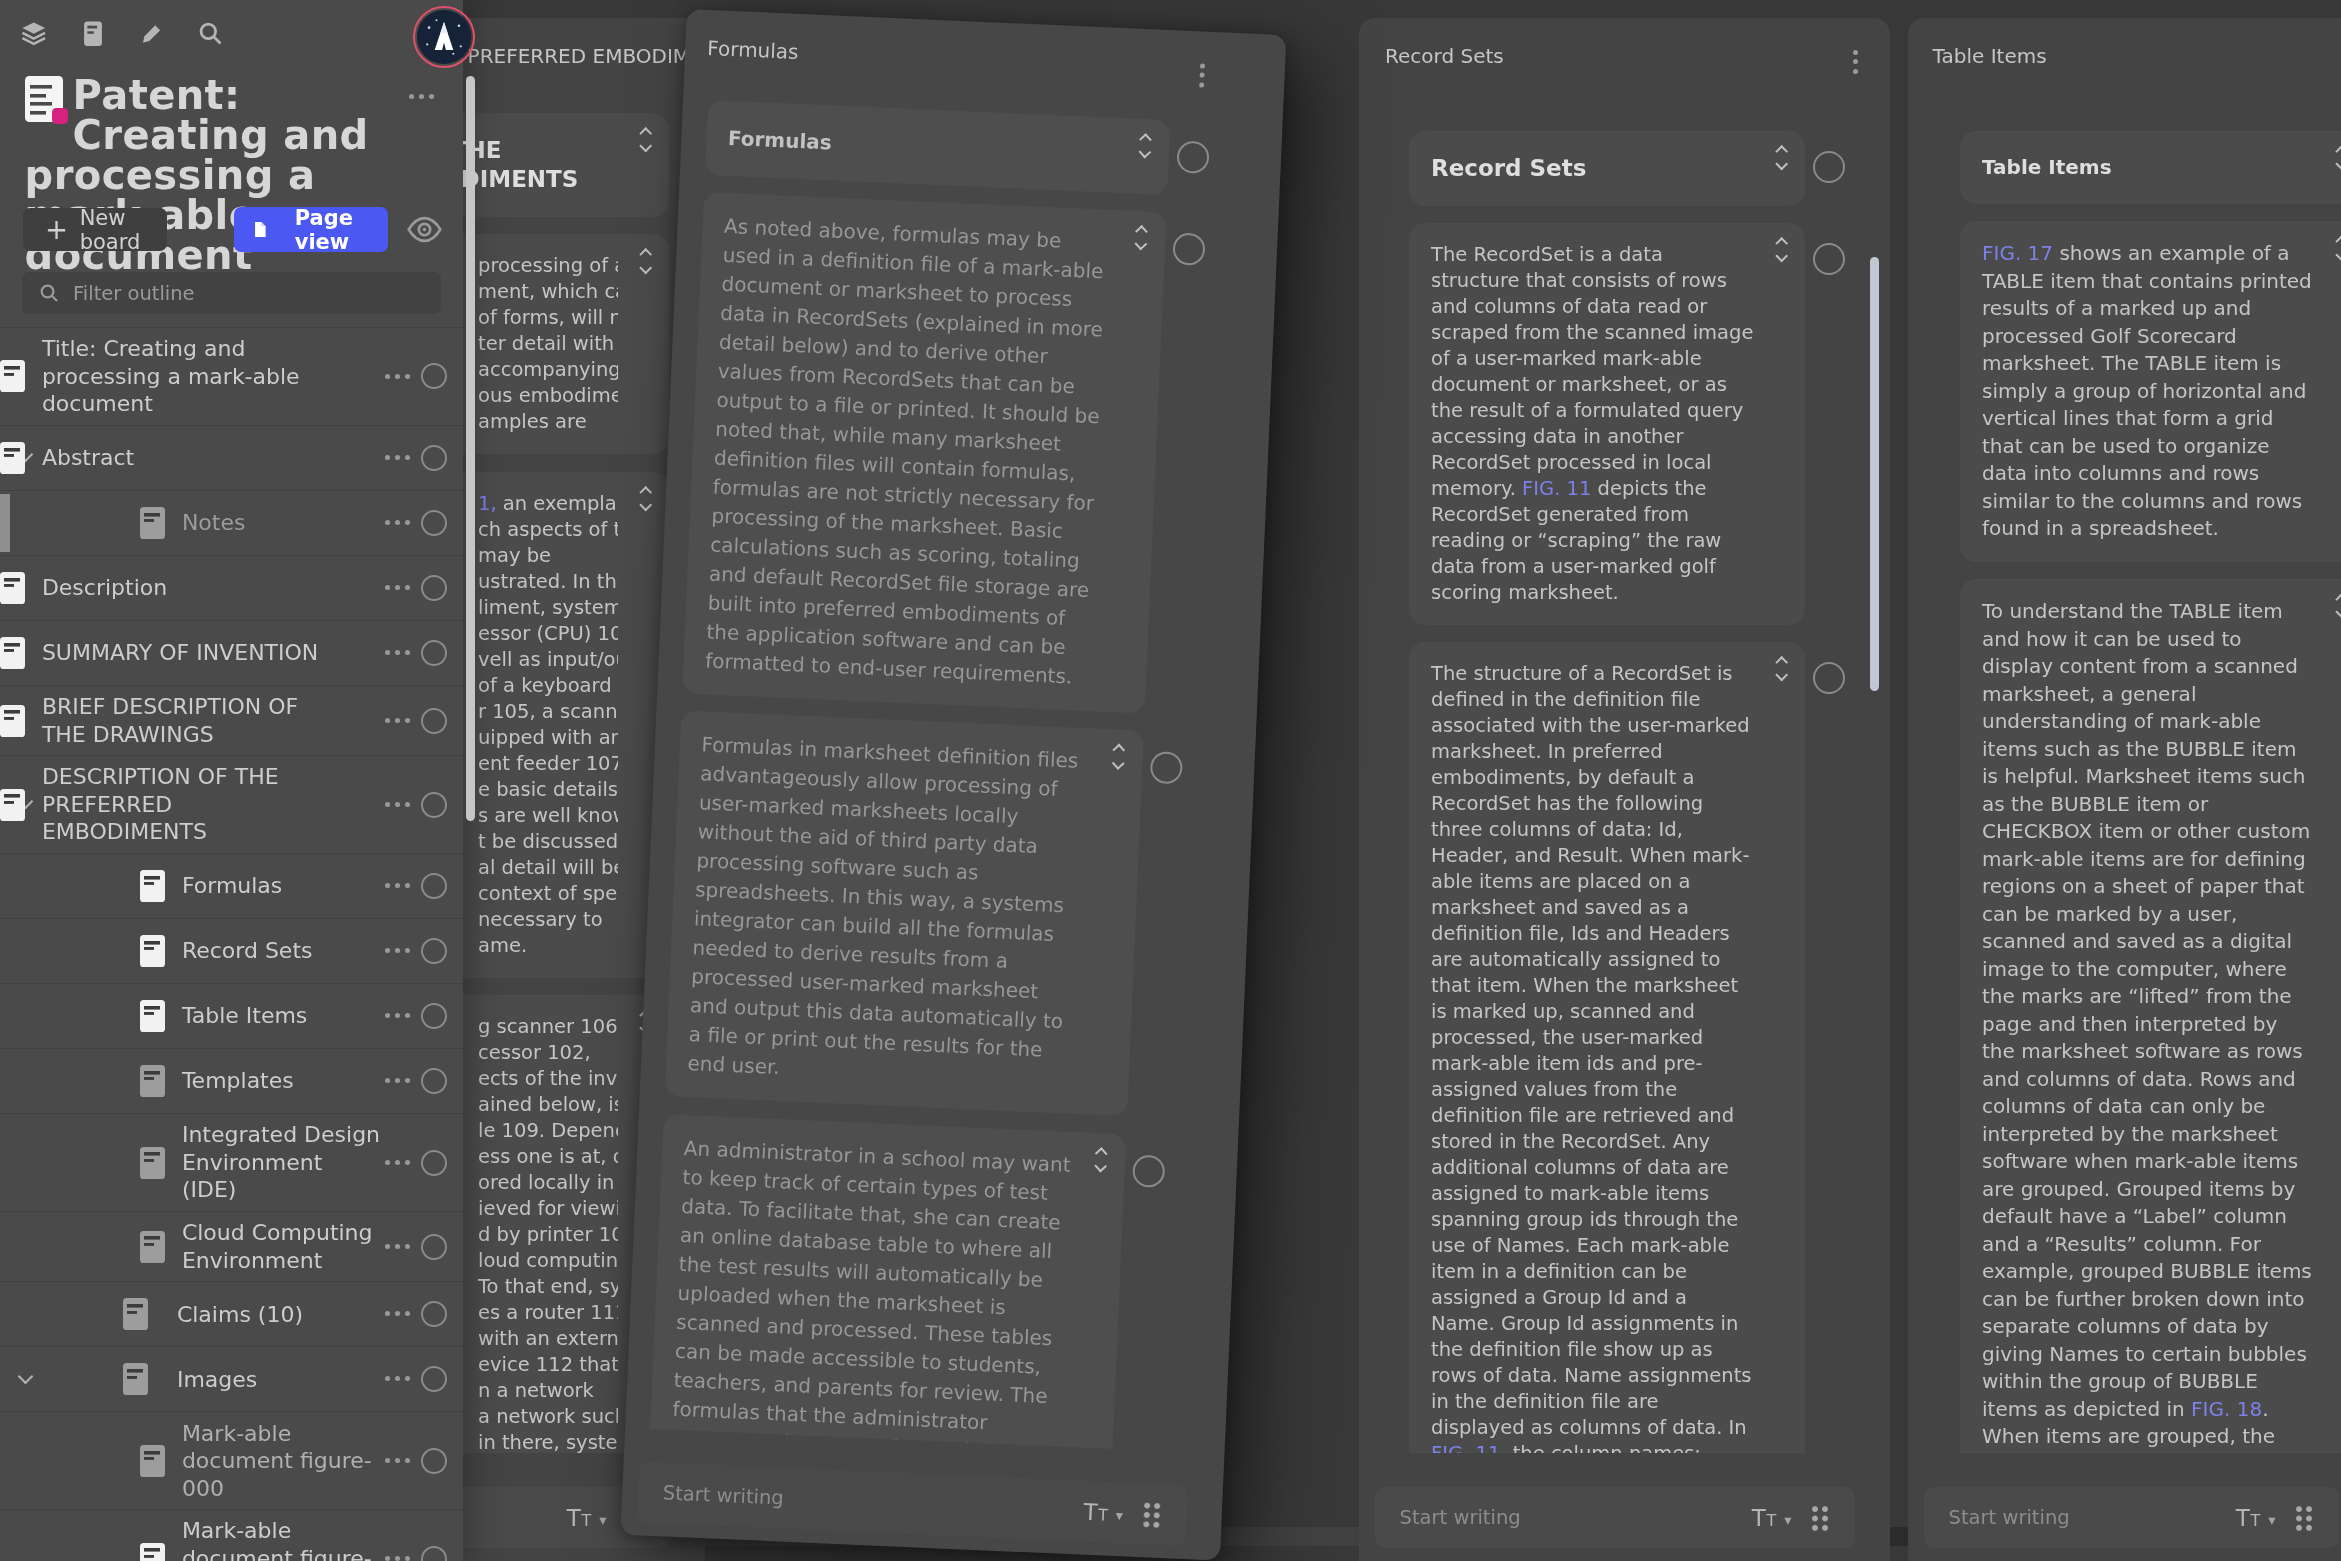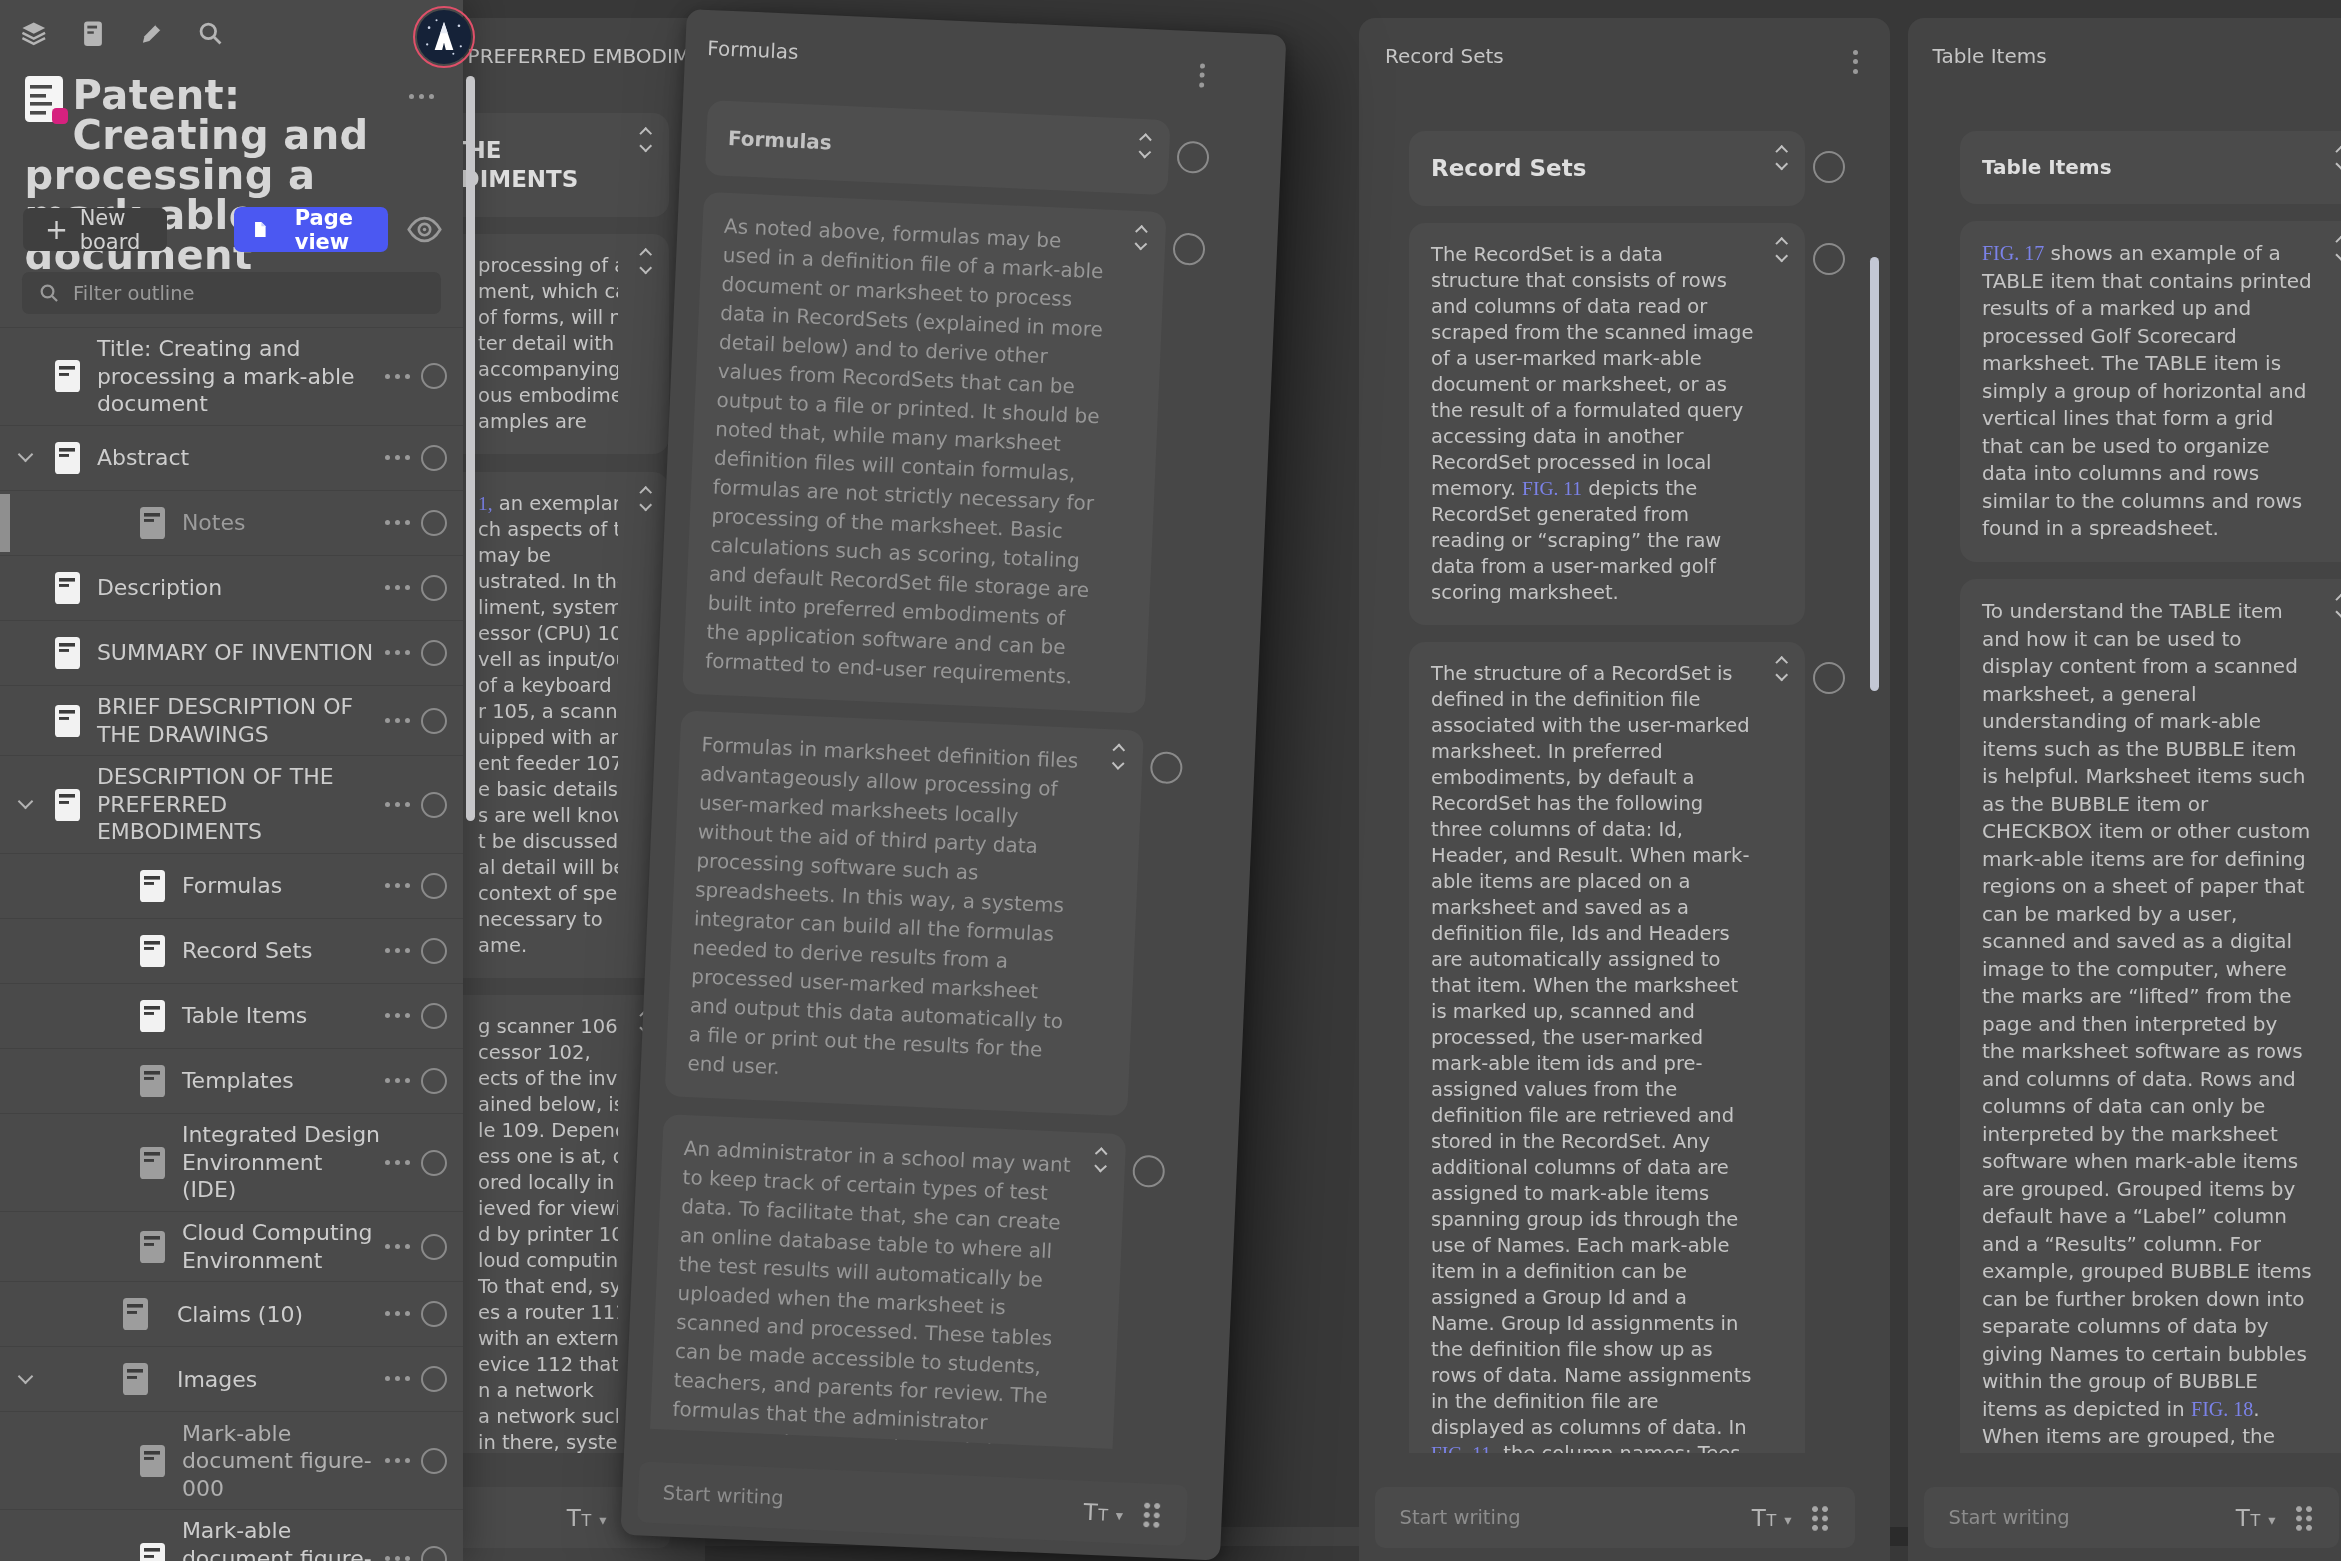--- a/index.html
+++ b/index.html
@@ -8,21 +8,21 @@
 
   
   .ring { display:inline-block; border:2.2px solid #8a8a8a; border-radius:50%; background:transparent; }
   .dots3 { display:inline-flex; gap:5px; align-items:center; }
   .dots3 b { width:5px; height:5px; border-radius:50%; background:#9a9a9a; }
   .dots3.v { flex-direction:column; gap:4.3px; }
   .sorter { position:absolute; display:flex; flex-direction:column; align-items:center; }
   .sorter .ch { display:block; width:9.4px; height:9.4px; border-left:2.2px solid #c0c0c0; border-top:2.2px solid #c0c0c0; }
   .sorter .ch.up { transform:rotate(45deg); margin-bottom:2.9px; }
   .sorter .ch.dn { transform:rotate(225deg); }
-  .link { color:#7b82e8;font-family:Liberation Serif, serif; }
+  .link { color:#7b82e8; }
 
   
   #sidebar { position:absolute; left:0; top:0; width:463px; height:1561px; background:#4a4a4a; z-index:50;
              box-shadow:7.2px 0 32px rgba(0,0,0,.28); }
   #toolbar { position:absolute; top:19px; left:19px; display:flex; gap:30px; align-items:center; }
   #toolbar .tb { width:29px; height:29px; display:flex; align-items:center; justify-content:center; }
   #avatar { position:absolute; left:413px; top:5.8px; width:62px; height:62px; border-radius:50%; z-index:60;
             border:2.9px solid #e0506a; background:radial-gradient(circle at 50% 40%, #22345 0%, #152238 70%, #0e1830 100%);
             display:flex; align-items:center; justify-content:center; overflow:hidden; }
   #title-block { position:absolute; left:24.6px; top:75px; width:405px; }
@@ -47,21 +47,21 @@
   .row { position:relative; display:flex; align-items:center; min-height:65px; border-top:0.7px solid rgba(0,0,0,.10); padding:7.2px 80px 7.2px 0; }
   .row .tree-chev { position:absolute; left:20px; top:50%; width:11px; height:11px; margin-top:-8.7px;
                     border-right:2.2px solid #b3b3b3; border-bottom:2.2px solid #b3b3b3; transform:rotate(45deg); }
   .row .doc { flex:none; width:24.6px; height:32px; border-radius:3.6px; background:#f2f2f2; margin-right:17.3px; position:relative;
               background-image:linear-gradient(#3c3c3c,#3c3c3c),linear-gradient(#3c3c3c,#3c3c3c);
               background-repeat:no-repeat; background-size:16px 3.6px,10px 2.9px; background-position:4.3px 5.8px,4.3px 12.3px; }
   .row.gray .doc { background-color:#9d9d9d; }
   .row .label { font-size:22px; line-height:27.5px; color:#cdcdcd; max-width:283px; }
   .row.muted .label { color:#9c9c9c; }
   .row.dim .label { color:#b0b0b0; }
-  .row.lvl0 { padding-left:55px; }
+  .row.lvl0 { }
   .row.lvl1 { padding-left:123px;gap:12px; }
   .row.lvl2 { padding-left:140px; }
   .row .dots3 { position:absolute; right:53px; top:50%; margin-top:-2.9px; }
   .row .oring { position:absolute; right:16px; top:50%; margin-top:-13px; width:26px; height:26px; }
   .row.sel:before { content:""; position:absolute; left:0; top:2.9px; bottom:2.9px; width:10px; background:#8f8f8f; }
   #side-scroll { position:absolute; left:466px; top:76px; width:9.4px; height:745px; border-radius:5px; background:#c6c6c9; z-index:62; }
 
   
   .panel { position:absolute; top:18px; height:1543px; background:#444444; border-radius:16px 16px 0 0; }
   .panel-header { position:absolute; top:0; left:0; right:0; height:80px; }

